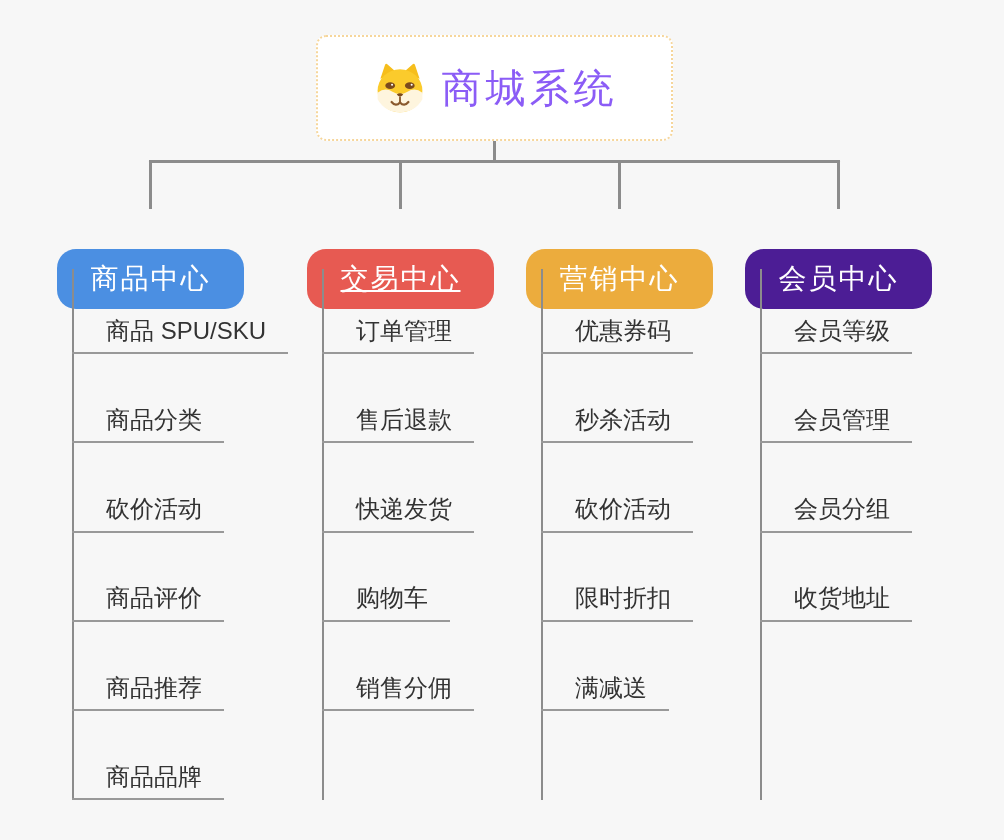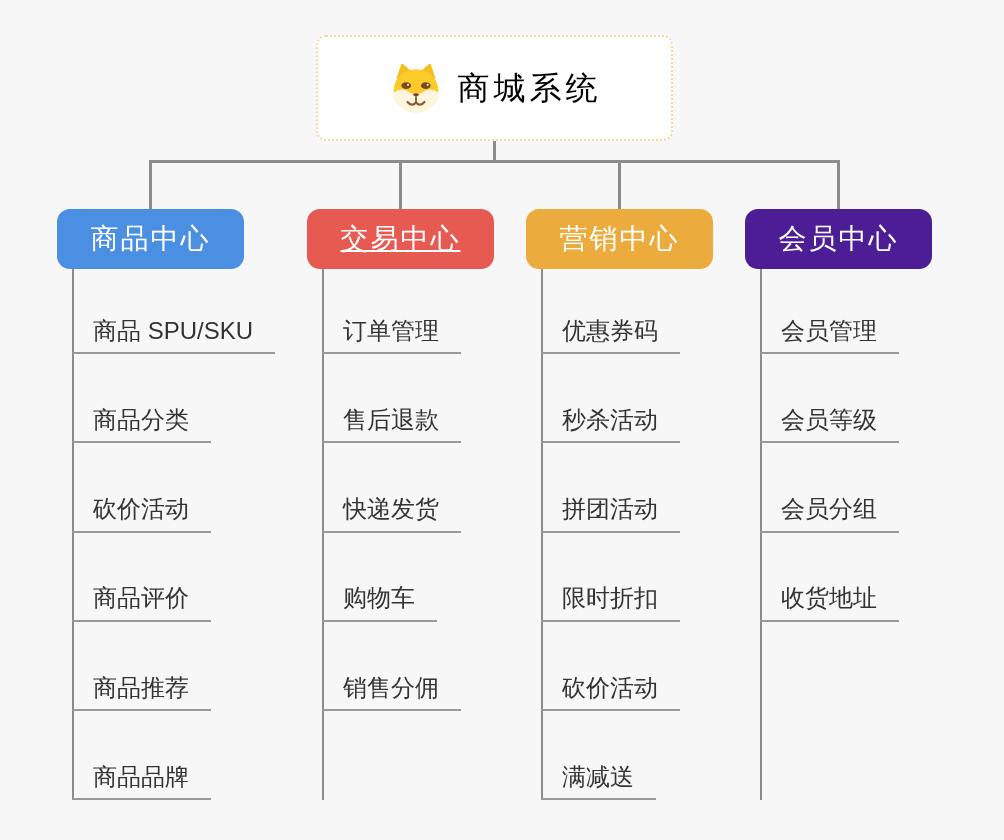--- a/index.html
+++ b/index.html
@@ -14,21 +14,21 @@
   
   .root-node {
     position: absolute; left: 316px; top: 35px; width: 357px; height: 106px;
     background: #FFFFFF;
     border: 2px dotted #F6D69B;
     border-radius: 10px;
     display: flex; align-items: center; justify-content: center; gap: 14px;
     cursor: default;
   }
   .root-title {
-    font-size: 32px; color: #000000; letter-spacing: 4px; line-height: 1;
+    font-size: 40px; color: #8b5cf6; letter-spacing: 4px; line-height: 1;
     white-space: nowrap;
   }
   .dog-icon { width: 56px; height: 54px; display: block; }
 
   
   .conn { position: absolute; background: #8C8C8C; }
   .conn-root-drop { left: 493px; top: 141px; width: 3px; height: 21px; }
   .conn-hline { left: 149px; top: 160px; width: 691px; height: 3px; border-radius: 2px; }
   .conn-drop { top: 160px; width: 3px; height: 49px; }
   .conn-drop.d0 { left: 149px; }
@@ -37,38 +37,38 @@
   .conn-drop.d3 { left: 837px; }
 
   
   .branch { position: absolute; top: 209px; width: 187px; height: 620px; }
   .branch.b0 { left: 57px; }
   .branch.b1 { left: 307px; }
   .branch.b2 { left: 526px; }
   .branch.b3 { left: 745px; }
 
   .branch-header {
-    width: 187px; height: 60px; border-radius: 13px;
+    width: 187px; height: 60px; border-radius: 19px;
     display: flex; align-items: center; justify-content: center;
     color: #FFFFFF; font-size: 28px; letter-spacing: 2px;
-    cursor: default; white-space: nowrap;
+    cursor: default; white-space: nowrap; margin-top: 40px;
   }
 
   .branch-vline {
     position: absolute; left: 15px; top: 60px;
     width: 2px; height: 531px; background: #8C8C8C;
   }
 
   .branch-items { position: absolute; left: 15px; top: 56px; width: 280px; }
   .child-item {
     height: 89.2px;
     display: flex; align-items: flex-end;
     width: fit-content;
     border-bottom: 2px solid #999999;
-    padding: 0 22px 8px 21px;
+    padding: 0 22px 8px 34px;
     cursor: default;
   }
   .child-item span {
     font-size: 24px; color: #333333; line-height: 1.1; white-space: nowrap;
   }
 </style>
 </head>
 <body>
 
 <div class="canvas">
@@ -150,43 +150,40 @@
     <div class="branch-header" style="background: rgb(236, 172, 61); font-family: Liberation Serif, serif;">营销中心</div>
     <div class="branch-vline"></div>
     <div class="branch-items">
       <div class="child-item">
           <span>优惠券码</span>
         </div>
       <div class="child-item">
           <span>秒杀活动</span>
         </div>
       <div class="child-item">
-          <span>拼团活动</span>
+          <span>砍价活动</span>
         </div>
       <div class="child-item">
           <span>限时折扣</span>
-        </div>
-      <div class="child-item">
-          <span>砍价活动</span>
         </div>
       <div class="child-item">
           <span>满减送</span>
         </div>
     </div>
   </div>
 
   <div class="branch b3">
     <div class="branch-header" style="background: #4c1d95;">会员中心</div>
     <div class="branch-vline"></div>
     <div class="branch-items">
       <div class="child-item">
-          <span>会员管理</span>
+          <span>会员等级</span>
         </div>
       <div class="child-item">
-          <span>会员等级</span>
+          <span>会员管理</span>
         </div>
       <div class="child-item">
           <span>会员分组</span>
         </div>
       <div class="child-item">
           <span>收货地址</span>
         </div>
     </div>
   </div>
 

